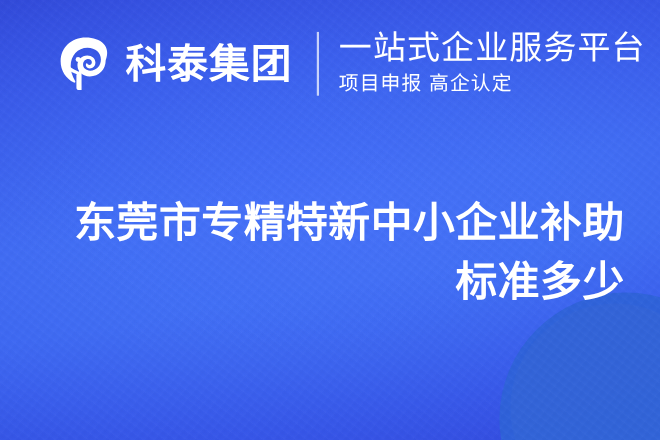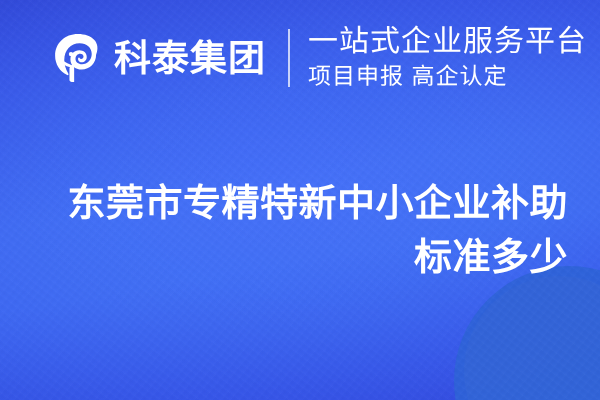--- a/index.html
+++ b/index.html
@@ -101,21 +101,21 @@
   }
   .tagline-main {
     color: #ffffff;
     font-size: 30px;
     line-height: 1.12;
     letter-spacing: 1px;
     white-space: nowrap;
   }
   .tagline-sub {
     color: #ffffff;
-    font-size: 23px;
+    font-size: 18px;
     line-height: 1.3;
     letter-spacing: 1px;
     margin-top: 4px;
     white-space: nowrap;
   }
 
   
   .title {
     position: absolute;
     left: 52px;

